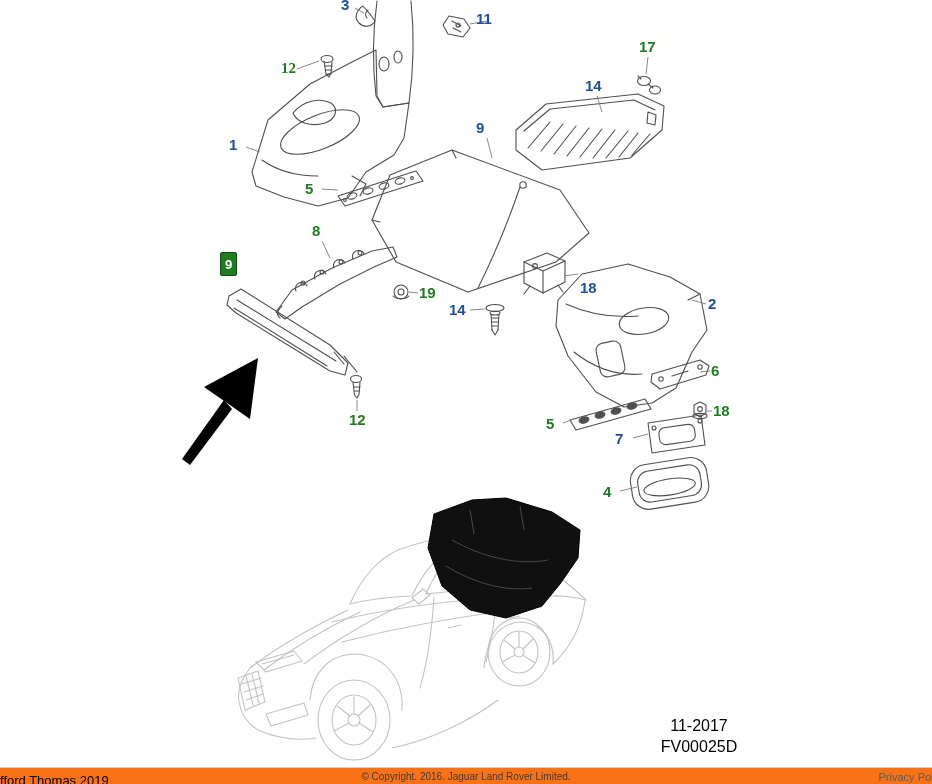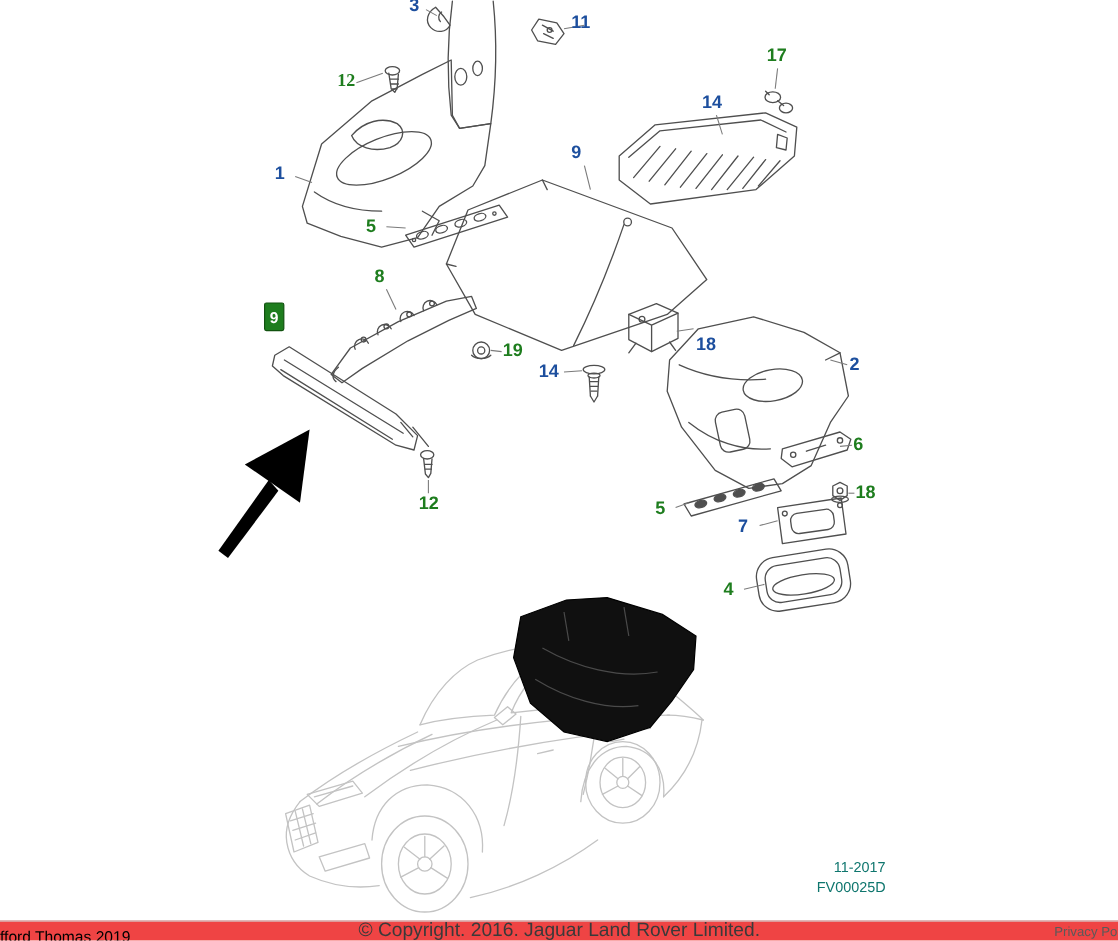--- a/index.html
+++ b/index.html
@@ -29,28 +29,28 @@
     position: absolute; width: 17px; height: 24px;
     background: var(--selected-badge-bg, #1e7d1e);
     color: var(--selected-badge-text, #ffffff);
     border: 1px solid #11520f; border-radius: 2px;
     display: flex; align-items: center; justify-content: center;
     font-size: 13px; font-weight: bold; cursor: pointer;
   }
 
   .figinfo {
     position: absolute; left: 660px; top: 716px; width: 78px;
-    text-align: right; font-size: 12px; color: #0f766e; line-height: 1.3;
+    text-align: center; font-size: 16px; color: #000000; line-height: 1.3;
   }
 
   .footerbar {
     position: absolute; left: 0; right: 0; bottom: 0; height: 17px;
-    background: #ef4444; border-top: 1px solid #d2d2d2;
+    background: #f97316; border-top: 1px solid #d2d2d2;
     display: flex; align-items: center; justify-content: center;
-    font-size: 16px; color: #3a3a3a;
+    font-size: 10px; color: #3a3a3a;
   }
   .watermark {
     position: absolute; left: 0; bottom: -4px;
     font-size: 13px; color: #000; white-space: nowrap;
   }
   .privacy {
     position: absolute; right: -4px; bottom: 1px;
     font-size: 11px; color: #5a5a5a; white-space: nowrap; cursor: pointer;
   }
 </style>

